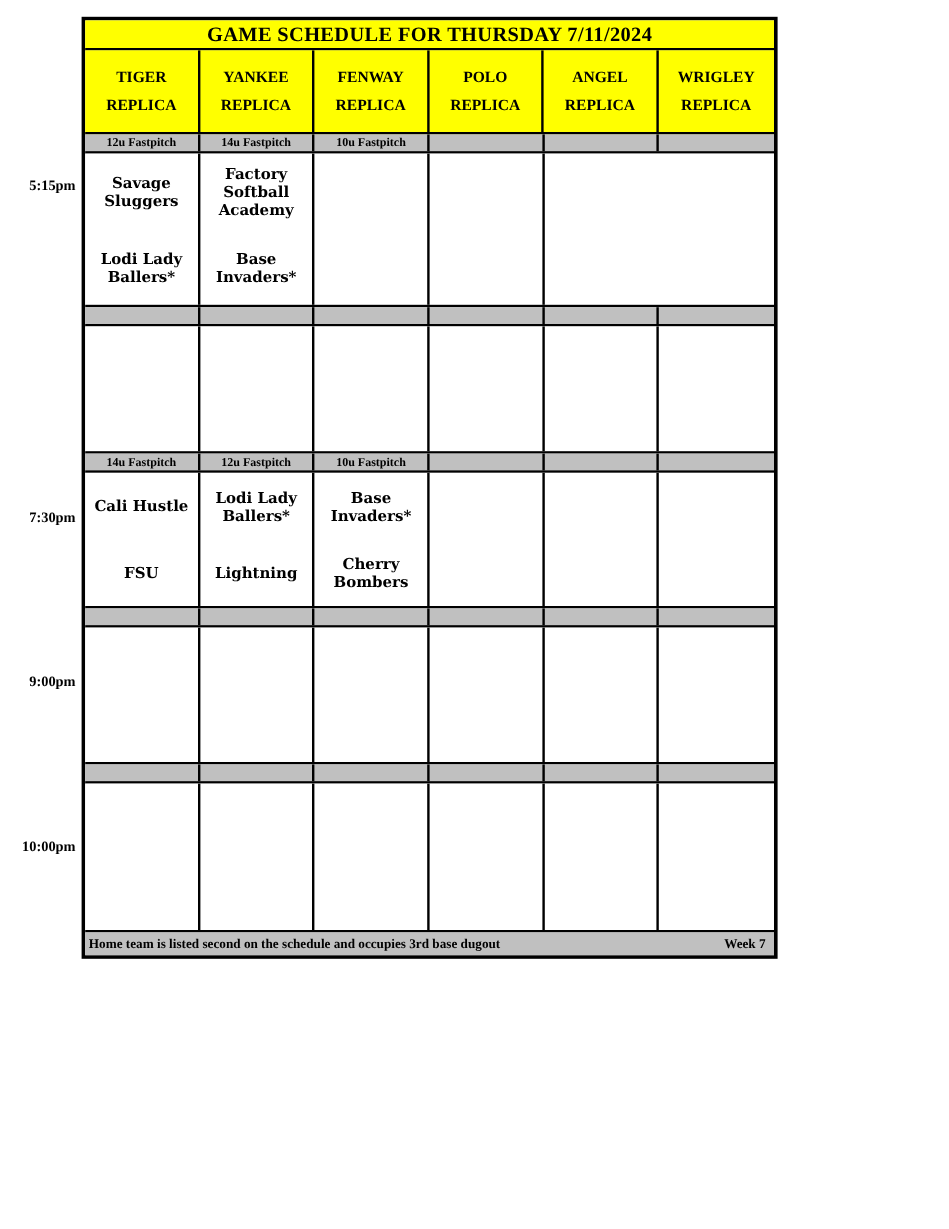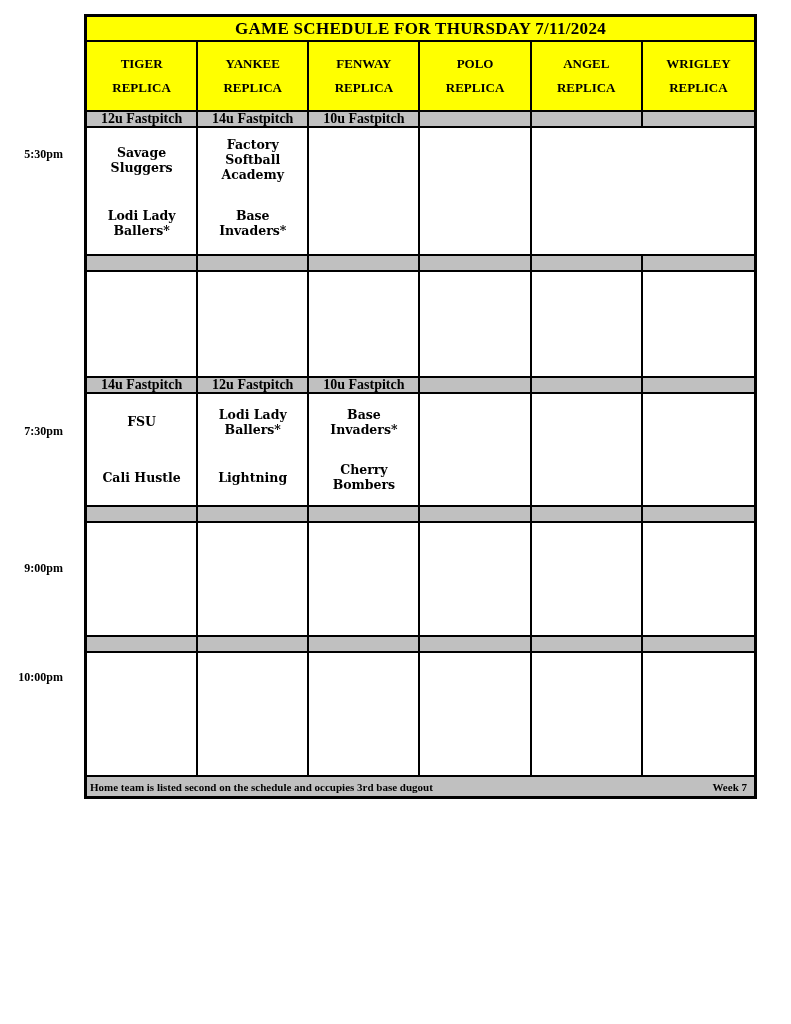--- a/index.html
+++ b/index.html
@@ -15,21 +15,21 @@
     color:#000;
   }
   .page{
     position:relative;
     width:791px;height:1024px;
     background:#fff;
     overflow:hidden;
   }
   .schedule-table{
     position:absolute;
-    left:84px;top:14px;width:673px;
+    left:68px;top:14px;width:580px;
     border:3px solid var(--border);
     background:#fff;
   }
   .title-row{
     height:25px;
     background:var(--header-bg);
     border-bottom:2px solid var(--border);
     display:flex;align-items:center;justify-content:center;
     font-weight:bold;font-size:17px;letter-spacing:0.3px;
   }
@@ -49,21 +49,21 @@
   }
   .header-cell:last-child{border-right:none;}
   .divider-row{
     display:grid;grid-template-columns:repeat(6,1fr);
     height:16px;
     background:var(--divider-bg);
     border-bottom:2px solid var(--border);
   }
   .divider-cell{
     border-right:2px solid var(--border);
-    font-weight:bold;font-size:14px;
+    font-weight:bold;font-size:10px;
     display:flex;align-items:center;justify-content:center;
     overflow:hidden;white-space:nowrap;
   }
   .divider-cell:last-child{border-right:none;}
   .game-row{
     display:grid;grid-template-columns:repeat(6,1fr);
     border-bottom:2px solid var(--border);
     background:#fff;
   }
   .gr-0{height:128px;}
@@ -99,29 +99,29 @@
     position:absolute;left:0;top:0;width:68px;height:1024px;
   }
   .time-label{
     position:absolute;left:0;width:63px;
     text-align:right;
     font-weight:bold;font-size:12px;
   }
   .tl-0{top:147px;}
   .tl-2{top:424px;}
   .tl-3{top:561px;}
-  .tl-4{top:670px;}
+  .tl-4{top:698px;}
 </style>
 </head>
 <body>
 
 <div class="page">
 
   <div class="time-gutter" id="time-gutter">
-      <div class="time-label tl-0">5:30pm</div>
+      <div class="time-label tl-0">5:15pm</div>
       <div class="time-label tl-2">7:30pm</div>
       <div class="time-label tl-3">9:00pm</div>
       <div class="time-label tl-4">10:00pm</div>
     </div>
 
   <div class="schedule-table">
     <div class="title-row">GAME SCHEDULE FOR THURSDAY 7/11/2024</div>
 
     <div class="header-row" id="header-row">
         <div class="header-cell">
@@ -263,24 +263,24 @@
           <div class="divider-cell">14u Fastpitch</div>
           <div class="divider-cell">12u Fastpitch</div>
           <div class="divider-cell">10u Fastpitch</div>
           <div class="divider-cell"></div>
           <div class="divider-cell"></div>
           <div class="divider-cell"></div>
         </div>
         <div class="game-row gr-2">
           <div class="game-cell">
             <div class="team-slot">
+              <div class="team-text">Cali Hustle</div>
+            </div>
+            <div class="team-slot">
               <div class="team-text">FSU</div>
-            </div>
-            <div class="team-slot">
-              <div class="team-text">Cali Hustle</div>
             </div>
           </div>
           <div class="game-cell">
             <div class="team-slot">
               <div class="team-text">Lodi Lady Ballers*</div>
             </div>
             <div class="team-slot">
               <div class="team-text">Lightning</div>
             </div>
           </div>

